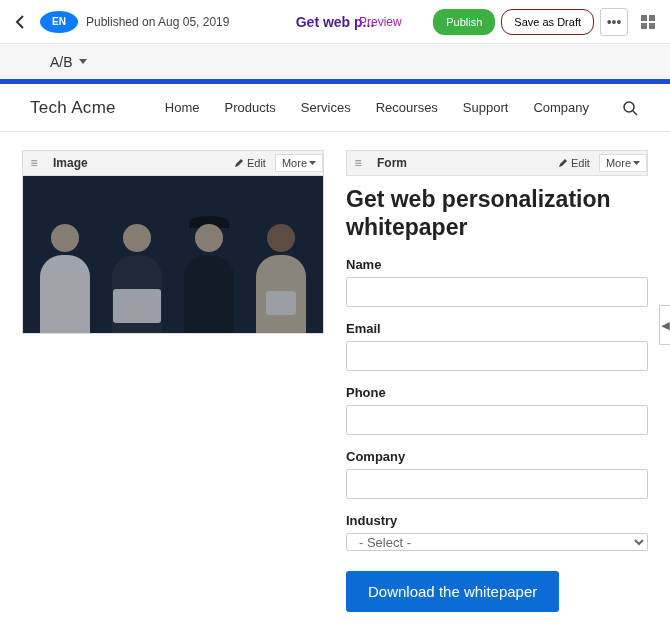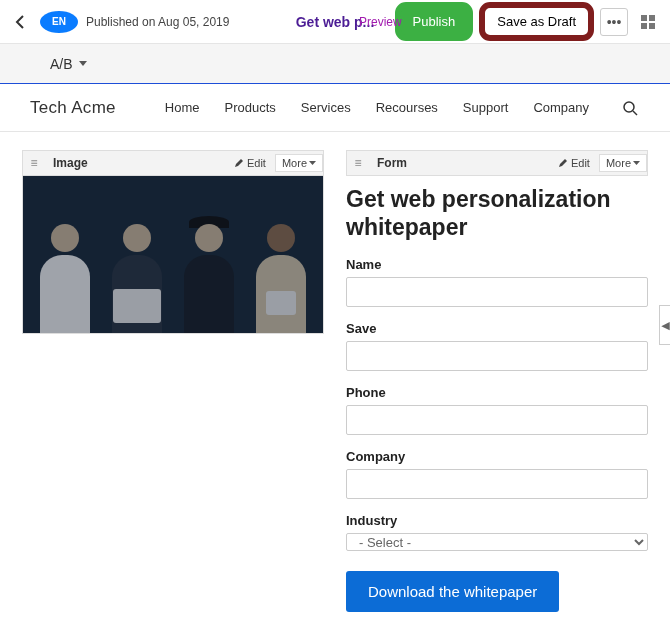--- a/index.html
+++ b/index.html
@@ -4,27 +4,27 @@
 <style>
   * { box-sizing: border-box; margin: 0; padding: 0; }
   body { font-family: -apple-system, BlinkMacSystemFont, "Segoe UI", Arial, sans-serif; background: #fff; width: 670px; height: 635px; overflow: hidden; color: #333; }
   .topbar { height: 44px; border-bottom: 1px solid #e5e5e5; display: flex; align-items: center; padding: 0 8px; gap: 8px; position: relative; }
   .back-btn { width: 24px; height: 24px; display: flex; align-items: center; justify-content: center; cursor: pointer; color: #333; }
   .lang-badge { width: 38px; height: 22px; background: #0a7cff; color: #fff; border-radius: 50%; font-size: 10px; font-weight: 600; display: flex; align-items: center; justify-content: center; }
   .pub-text { font-size: 12px; color: #444; }
   .title-trunc { position: absolute; left: 50%; transform: translateX(-50%); font-size: 14px; font-weight: 700; color: #4c1d95; white-space: nowrap; }
   .preview-link { font-size: 12px; color: #a21caf; margin-left: 4px; position: absolute; left: 355px; cursor: pointer; }
   .topbar-right { margin-left: auto; display: flex; align-items: center; gap: 6px; }
-  .btn { font-size: 13px; border: 6px solid #7f1d1d; background: #fff; padding: 6px 12px; border-radius: 11px; cursor: pointer; }
+  .btn { font-size: 11px; border: 1px solid #7f1d1d; background: #fff; padding: 6px 12px; border-radius: 11px; cursor: pointer; }
   .btn-publish { background: #3cb043; border-color: #3cb043; color: #fff; font-weight: 500; }
   .btn-icon { width: 28px; height: 28px; display: flex; align-items: center; justify-content: center; border: 1px solid #ccc; border-radius: 3px; cursor: pointer; font-size: 14px; color: #555; }
   .grid-icon-shape { display: grid; grid-template-columns: 6px 6px; grid-template-rows: 6px 6px; gap: 2px; }
   .grid-icon-shape span { background: #777; }
 
-  .ab-bar { height: 40px; background: #f5f5f5; border-bottom: 1px solid #1d4ed8; display: flex; align-items: center; padding-left: 50px; font-size: 14px; color: #333; }
+  .ab-bar { height: 40px; background: #f5f5f5; border-bottom: 5px solid #1d4ed8; display: flex; align-items: center; padding-left: 50px; font-size: 14px; color: #333; }
   .ab-drop { display: flex; align-items: center; gap: 6px; cursor: pointer; }
 
   .site-nav { height: 48px; border-bottom: 1px solid #e5e5e5; display: flex; align-items: center; padding: 0 30px; gap: 1px; }
   .brand { font-size: 17px; font-weight: 300; color: #333; margin-right: 36px; letter-spacing: 0.3px; }
   .nav-item { font-size: 13px; color: #333; padding: 0 12px; cursor: pointer; }
   .search-ico { margin-left: auto; width: 20px; height: 20px; display: flex; align-items: center; justify-content: center; cursor: pointer; }
 
   .workspace { display: flex; padding: 18px 22px; gap: 22px; }
   .col { flex: 1; }
 
@@ -175,21 +175,21 @@
             </svg>
         </div>
       </div>
     </div>
     <div class="form-title">Get web personalization whitepaper</div>
     <div class="f-group">
       <label class="f-label">Name</label>
       <input class="f-input" style="">
     </div>
     <div class="f-group">
-      <label class="f-label">Save</label>
+      <label class="f-label">Email</label>
       <input class="f-input" style="">
     </div>
     <div class="f-group">
       <label class="f-label">Phone</label>
       <input class="f-input" style="">
     </div>
     <div class="f-group">
       <label class="f-label">Company</label>
       <input class="f-input" style="">
     </div>

